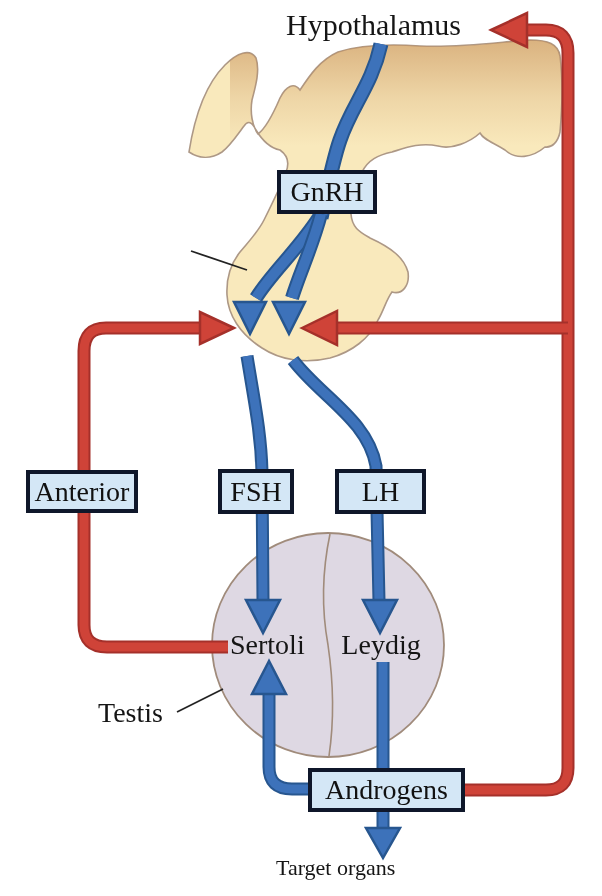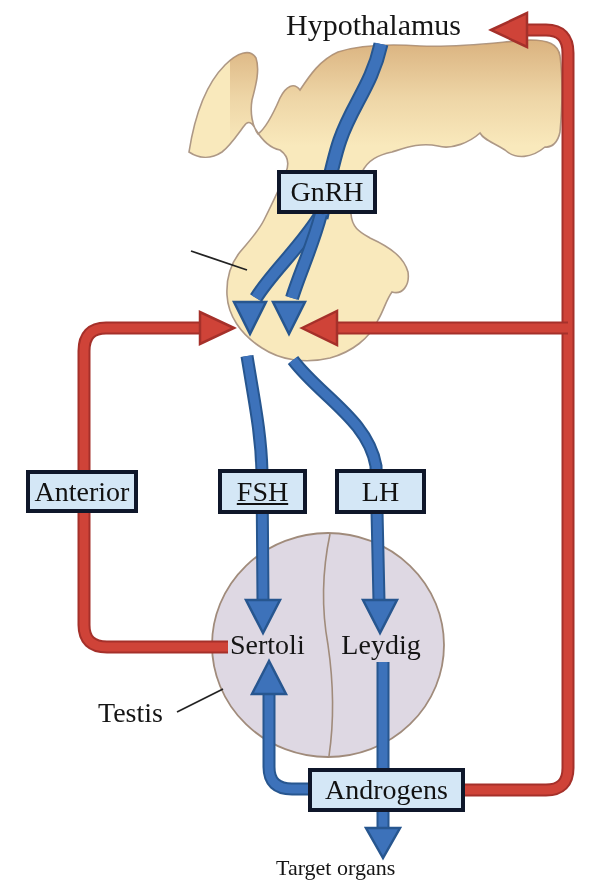--- a/index.html
+++ b/index.html
@@ -150,21 +150,21 @@
     <line x1="191" y1="251" x2="247" y2="270" stroke="#222" stroke-width="1.8"></line>
     <line x1="177" y1="712" x2="223" y2="689" stroke="#222" stroke-width="1.8"></line>
   </svg>
 
   <div class="hbox" style="left:277px;top:170px;width:100px;height:44px;">
     <span>GnRH</span>
   </div>
   <div class="hbox" style="left:26px;top:470px;width:112px;height:43px;">
     <span>Anterior</span>
   </div>
-  <div class="hbox" style="left:218px;top:469px;width:89px;height:45px;text-decoration:underline;">
+  <div class="hbox" style="left:218px;top:469px;width:76px;height:45px;">
     <span>FSH</span>
   </div>
   <div class="hbox" style="left:335px;top:469px;width:91px;height:45px;">
     <span>LH</span>
   </div>
   <div class="hbox" style="left:308px;top:768px;width:157px;height:44px;">
     <span>Androgens</span>
   </div>
 
   <div class="freeLabel" style="left:286px;top:8px;font-size:30px;">Hypothalamus</div>

